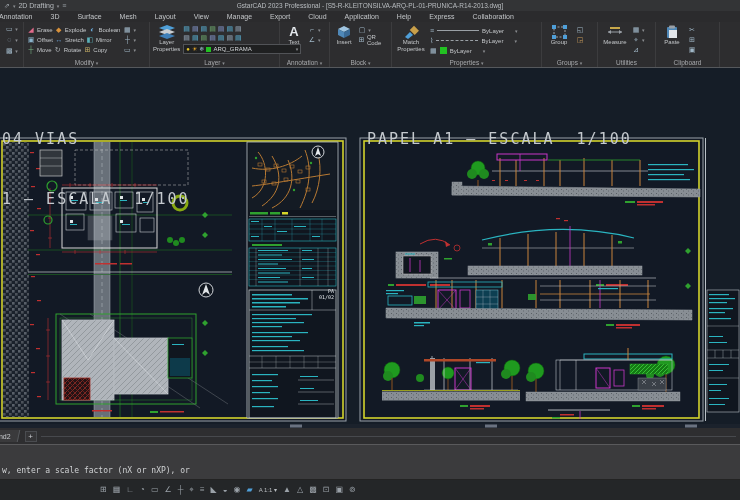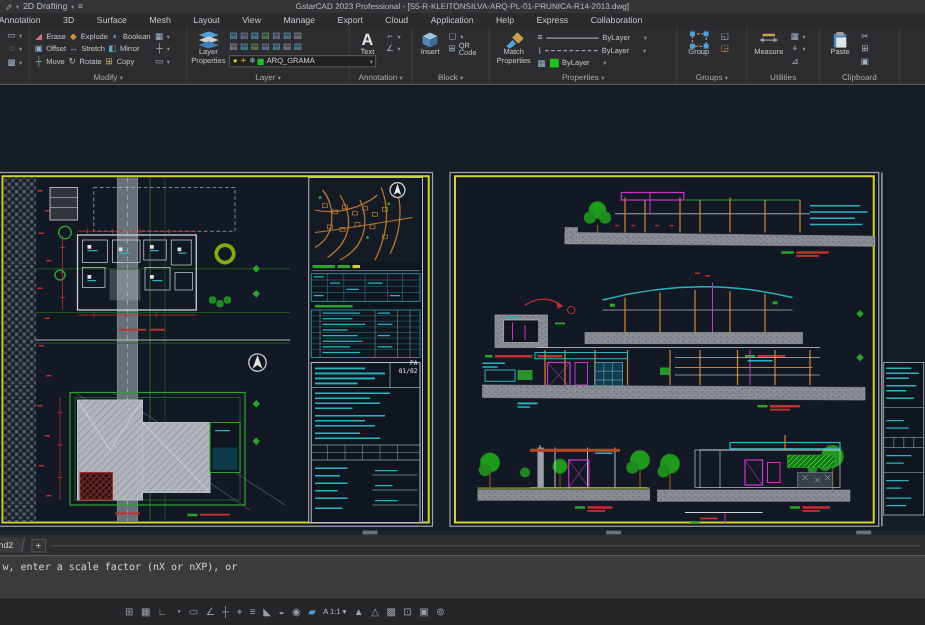--- a/index.html
+++ b/index.html
@@ -71,21 +71,21 @@
     transform:skewX(-12deg); margin-left:-4px; }
   #layout-tab span { transform:skewX(12deg); }
   #tab-add { color:#c9ccd0; font-size:8px; margin-left:6px; width:12px; height:11px;
     border:1px solid #4a4c50; display:flex; align-items:center; justify-content:center;
     background:#353537; }
   #tab-rule { flex:1; height:0; border-top:1px solid #47494d; margin:0 4px; }
 
   
   #cmd { position:absolute; left:0; top:444px; width:740px; height:36px;
     background:#3b3b3d; border-top:1px solid #5a5a5c; border-bottom:1px solid #232323;
-    padding:4px 0 0 2px; }
+    padding:21px 0 0 2px; }
   .cmd-line { color:#d0d2d4; font-family:"DejaVu Sans Mono", monospace;
     font-size:8px; line-height:10px; white-space:pre; }
 
   
   #statusbar { position:absolute; left:0; top:480px; width:740px; height:20px;
     background:#242628; display:flex; align-items:center; }
   #status-icons { display:flex; align-items:center; gap:6px; margin-left:100px; }
   .st-icon { color:#9aa1a8; font-size:8px; line-height:10px; }
   .st-icon.blue { color:#4f9fd8; }
   .st-icon.text { font-size:6px; color:#b9bdc1; }
@@ -939,22 +939,25 @@
 
       <g>
         <rect x="0" y="356" width="740" height="4" fill="#1b222c"></rect>
         <rect x="290" y="356.5" width="12" height="3" fill="#6a7280"></rect>
         <rect x="485" y="356.5" width="12" height="3" fill="#6a7280"></rect>
         <rect x="685" y="356.5" width="12" height="3" fill="#6a7280"></rect>
       </g>
     </svg>
 
     <div class="cad-title" style="left:2px; top:21px;">
+      <div>04 VIAS</div>
+      <div>1 – ESCALA  1/100</div>
     </div>
     <div class="cad-title" style="left:367px; top:21px;">
+      <div>PAPEL A1 – ESCALA  1/100</div>
     </div>
     <div id="pa-block">
       <div>PA</div>
       <div>01/02</div>
     </div>
   </div>
 
   <div id="tabbar">
     <div id="layout-tab">
         <span>nd2</span>

